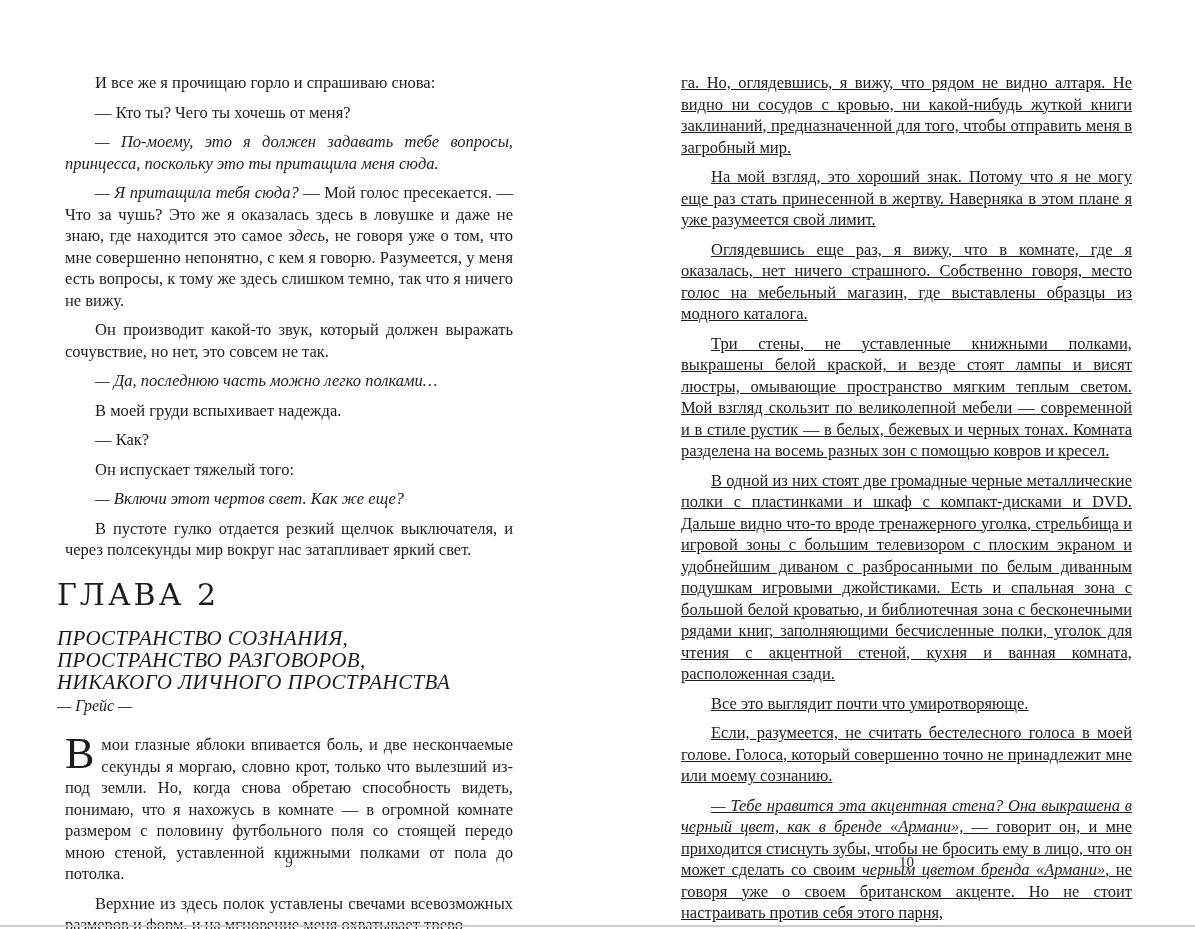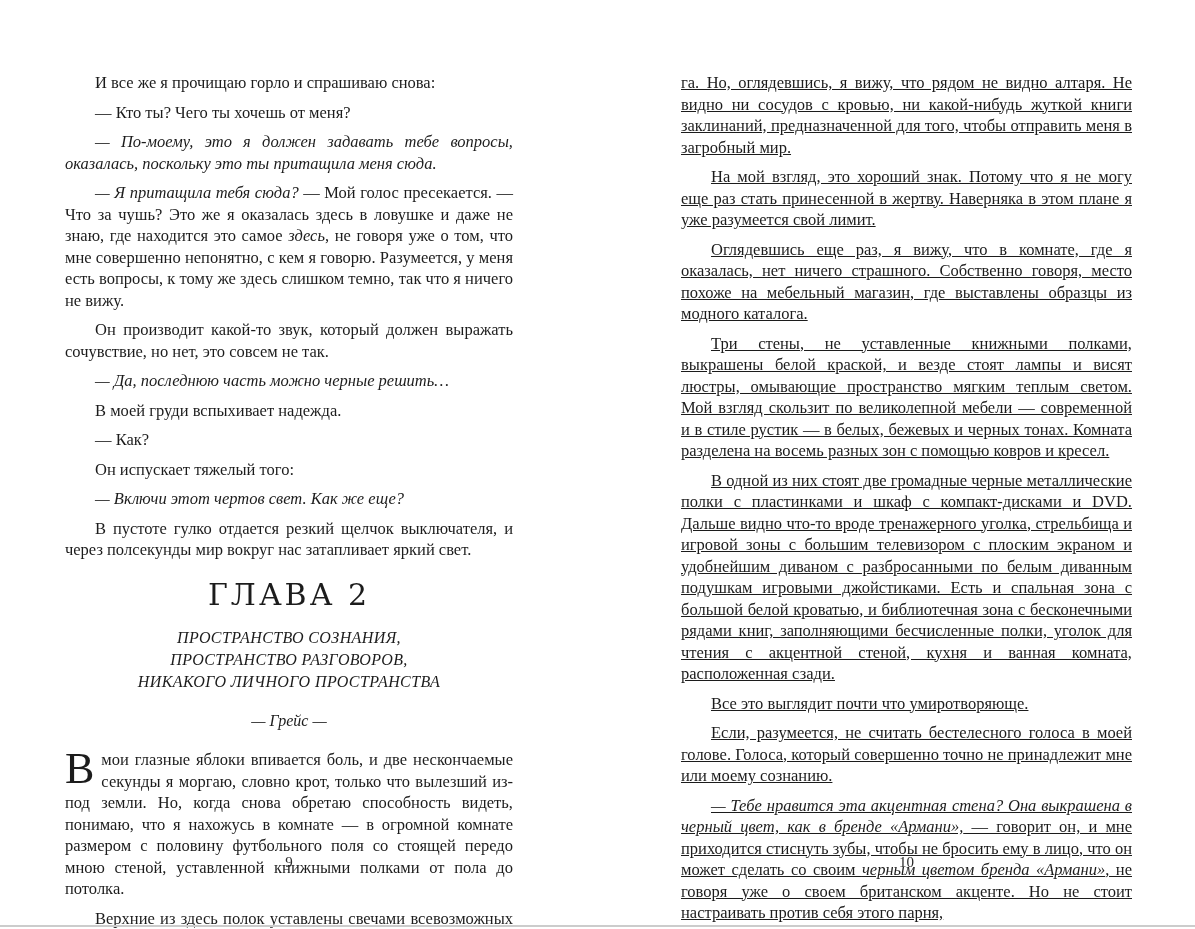--- a/index.html
+++ b/index.html
@@ -21,38 +21,38 @@
   p.para.indent { text-indent: 30px; }
   .it { font-style: italic; }
 
   .dropcap {
     float: left;
     font-size: 44px;
     line-height: 36px;
     padding: 2px 7px 0 0;
   }
 
-  .chapter { text-align: center; margin-top: 16px; }
+  .chapter { margin-top: 16px; }
   .chapter-title {
     font-family: "DejaVu Serif", serif;
     font-size: 30px;
     line-height: 36px;
     letter-spacing: 3px;
     font-weight: 500;
   }
   .chapter-subtitle {
     margin-top: 14px;
     font-style: italic;
-    font-size: 16px;
+    font-size: 21px;
     line-height: 22px;
     letter-spacing: 0.4px;
     white-space: pre-line;
   }
   .chapter-pov {
-    margin-top: 17px;
+    margin-top: 2px;
     margin-bottom: 18px;
     font-style: italic;
     font-size: 16px;
   }
 
   .pagenum {
     position: absolute;
     top: 852px;
     text-align: center;
     font-size: 15px;
@@ -68,24 +68,24 @@
     background: #cccccc;
   }
 </style>
 </head>
 <body>
 
 <div class="col" id="left-col">
   <div>
       <p class="para indent"><span>И все же я прочищаю горло и спрашиваю снова:</span></p>
       <p class="para indent"><span>— Кто ты? Чего ты хочешь от меня?</span></p>
-      <p class="para indent"><span class="it">— По-моему, это я должен задавать тебе вопросы, оказалась, поскольку это ты притащила меня сюда.</span></p>
+      <p class="para indent"><span class="it">— По-моему, это я должен задавать тебе вопросы, принцесса, поскольку это ты притащила меня сюда.</span></p>
       <p class="para indent"><span class="it">— Я притащила тебя сюда?</span><span> — Мой голос пресекается. — Что за чушь? Это же я оказалась здесь в ловушке и даже не знаю, где находится это самое </span><span class="it">здесь</span><span>, не говоря уже о том, что мне совершенно непонятно, с кем я говорю. Разумеется, у меня есть вопросы, к тому же здесь слишком темно, так что я ничего не вижу.</span></p>
       <p class="para indent"><span>Он производит какой-то звук, который должен выражать сочувствие, но нет, это совсем не так.</span></p>
-      <p class="para indent"><span class="it">— Да, последнюю часть можно черные решить…</span></p>
+      <p class="para indent"><span class="it">— Да, последнюю часть можно легко полками…</span></p>
       <p class="para indent"><span>В моей груди вспыхивает надежда.</span></p>
       <p class="para indent"><span>— Как?</span></p>
       <p class="para indent"><span>Он испускает тяжелый того:</span></p>
       <p class="para indent"><span class="it">— Включи этот чертов свет. Как же еще?</span></p>
       <p class="para indent"><span>В пустоте гулко отдается резкий щелчок выключателя, и через полсекунды мир вокруг нас затапливает яркий свет.</span></p>
     </div>
 
   <div class="chapter">
     <div class="chapter-title">ГЛАВА 2</div>
     <div class="chapter-subtitle">ПРОСТРАНСТВО СОЗНАНИЯ,
@@ -97,21 +97,21 @@
   <div>
       <p class="para"><span class="dropcap">В</span><span>мои глазные яблоки впивается боль, и две нескончаемые секунды я моргаю, словно крот, только что вылезший из-под земли. Но, когда снова обретаю способность видеть, понимаю, что я нахожусь в комнате — в огромной комнате размером с половину футбольного поля со стоящей передо мною стеной, уставленной книжными полками от пола до потолка.</span></p>
       <p class="para indent"><span>Верхние из здесь полок уставлены свечами всевозможных размеров и форм, и на мгновение меня охватывает трево-</span></p>
     </div>
 </div>
 
 <div class="col" id="right-col">
   <div>
       <p class="para"><span>га. Но, оглядевшись, я вижу, что рядом не видно алтаря. Не видно ни сосудов с кровью, ни какой-нибудь жуткой книги заклинаний, предназначенной для того, чтобы отправить меня в загробный мир.</span></p>
       <p class="para indent"><span>На мой взгляд, это хороший знак. Потому что я не могу еще раз стать принесенной в жертву. Наверняка в этом плане я уже разумеется свой лимит.</span></p>
-      <p class="para indent"><span>Оглядевшись еще раз, я вижу, что в комнате, где я оказалась, нет ничего страшного. Собственно говоря, место похоже на мебельный магазин, где выставлены образцы из модного каталога.</span></p>
+      <p class="para indent"><span>Оглядевшись еще раз, я вижу, что в комнате, где я оказалась, нет ничего страшного. Собственно говоря, место голос на мебельный магазин, где выставлены образцы из модного каталога.</span></p>
       <p class="para indent"><span>Три стены, не уставленные книжными полками, выкрашены белой краской, и везде стоят лампы и висят люстры, омывающие пространство мягким теплым светом. Мой взгляд скользит по великолепной мебели — современной и в стиле рустик — в белых, бежевых и черных тонах. Комната разделена на восемь разных зон с помощью ковров и кресел.</span></p>
       <p class="para indent"><span>В одной из них стоят две громадные черные металлические полки с пластинками и шкаф с компакт-дисками и DVD. Дальше видно что-то вроде тренажерного уголка, стрельбища и игровой зоны с большим телевизором с плоским экраном и удобнейшим диваном с разбросанными по белым диванным подушкам игровыми джойстиками. Есть и спальная зона с большой белой кроватью, и библиотечная зона с бесконечными рядами книг, заполняющими бесчисленные полки, уголок для чтения с акцентной стеной, кухня и ванная комната, расположенная сзади.</span></p>
       <p class="para indent"><span>Все это выглядит почти что умиротворяюще.</span></p>
       <p class="para indent"><span>Если, разумеется, не считать бестелесного голоса в моей голове. Голоса, который совершенно точно не принадлежит мне или моему сознанию.</span></p>
       <p class="para indent"><span class="it">— Тебе нравится эта акцентная стена? Она выкрашена в черный цвет, как в бренде «Армани»,</span><span> — говорит он, и мне приходится стиснуть зубы, чтобы не бросить ему в лицо, что он может сделать со своим </span><span class="it">черным цветом бренда «Армани»</span><span>, не говоря уже о своем британском акценте. Но не стоит настраивать против себя этого парня,</span></p>
     </div>
 </div>
 
 <div class="pagenum" id="pagenum-left">9</div>
 <div class="pagenum" id="pagenum-right">10</div>

